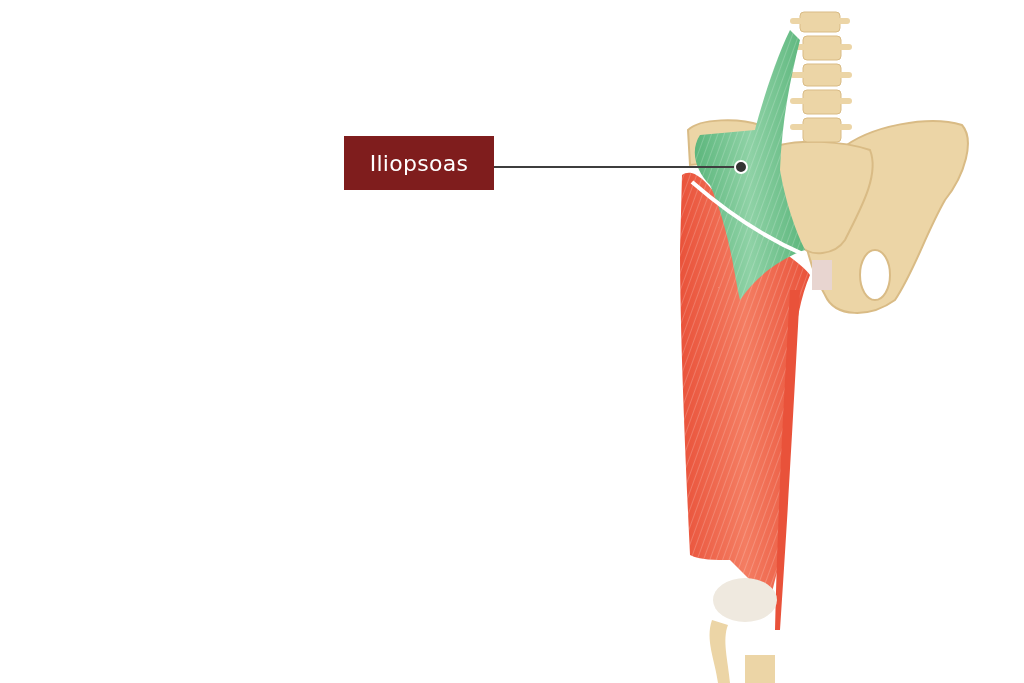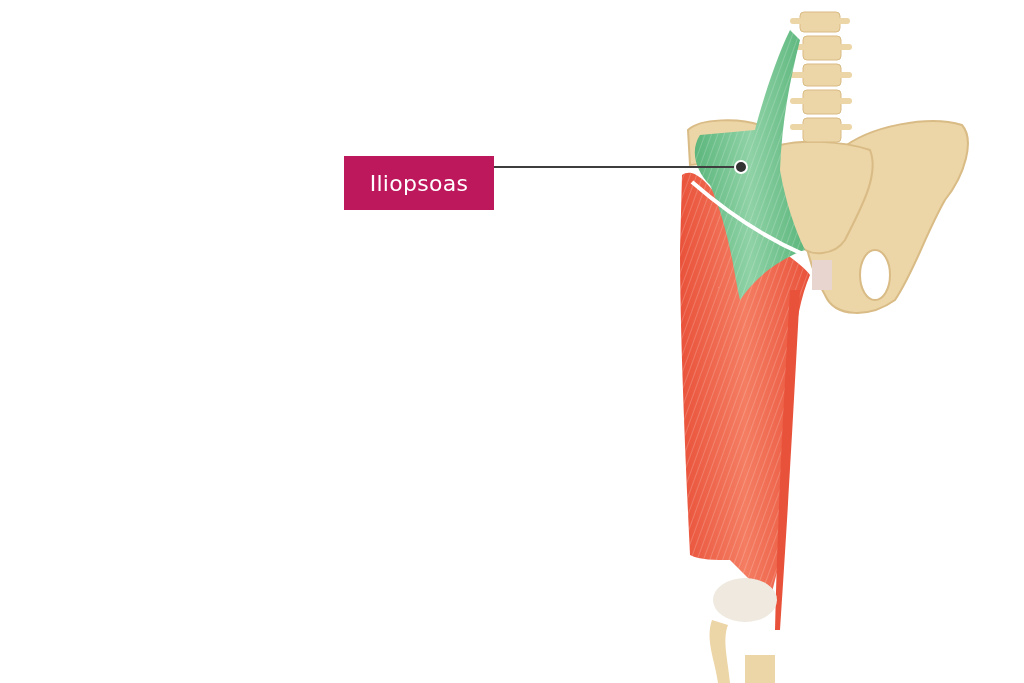--- a/index.html
+++ b/index.html
@@ -1,17 +1,17 @@
 <!DOCTYPE html>
 <html><head>
 <meta charset="utf-8">
 <style>
   html, body { margin:0; padding:0; background:#ffffff; }
   body { width:1024px; height:683px; position:relative; overflow:hidden; font-family:"DejaVu Sans", sans-serif; }
-  .label-box { position:absolute; left:344px; top:156px; width:150px; height:54px; background:#be185d; color:#ffffff; display:flex; align-items:center; justify-content:center; font-size:22px; letter-spacing:0.3px; }
+  .label-box { position:absolute; left:344px; top:136px; width:150px; height:54px; background:#7f1d1d; color:#ffffff; display:flex; align-items:center; justify-content:center; font-size:22px; letter-spacing:0.3px; }
   .leader { position:absolute; left:494px; top:166px; width:246px; height:2px; background:#3e3e3e; }
   .dot { position:absolute; left:734px; top:160px; width:10px; height:10px; border-radius:50%; background:#333; border:2px solid #fff; }
   svg.anat { position:absolute; left:0; top:0; }
 </style>
 </head>
 <body>
 
 <svg class="anat" width="1024" height="683" viewBox="0 0 1024 683">
   <defs>
     <linearGradient id="musc" x1="0" x2="1">

